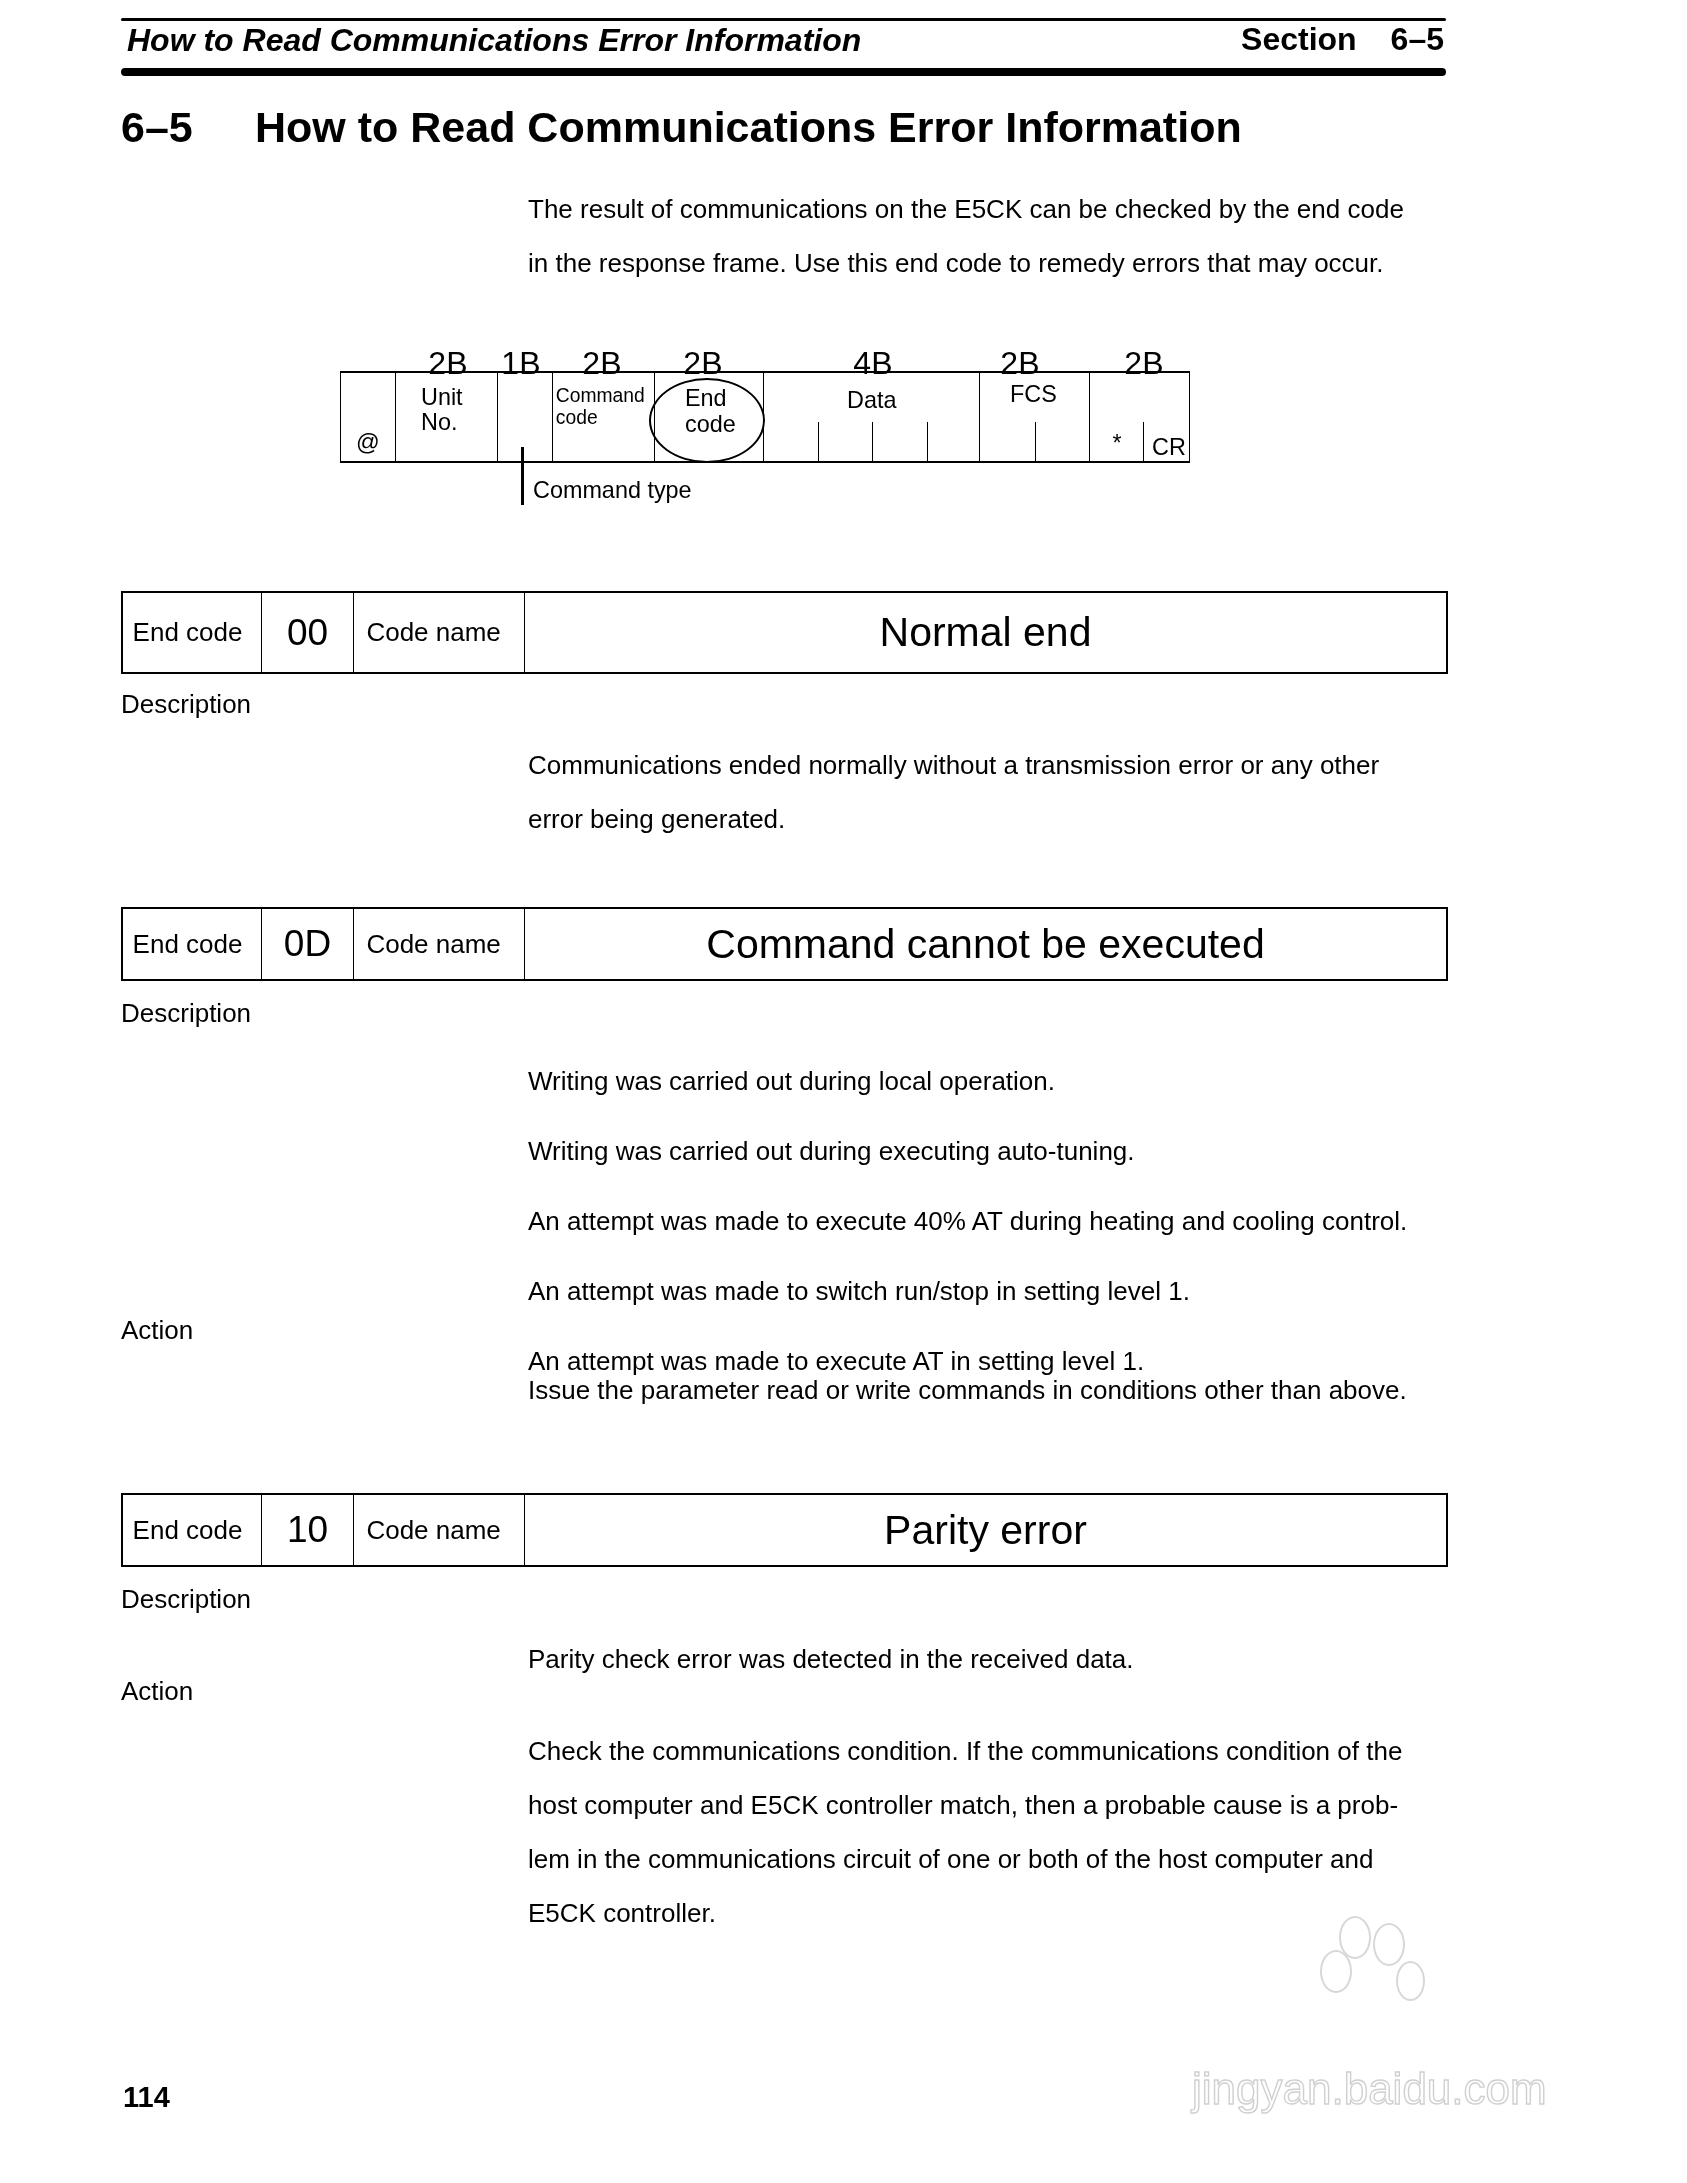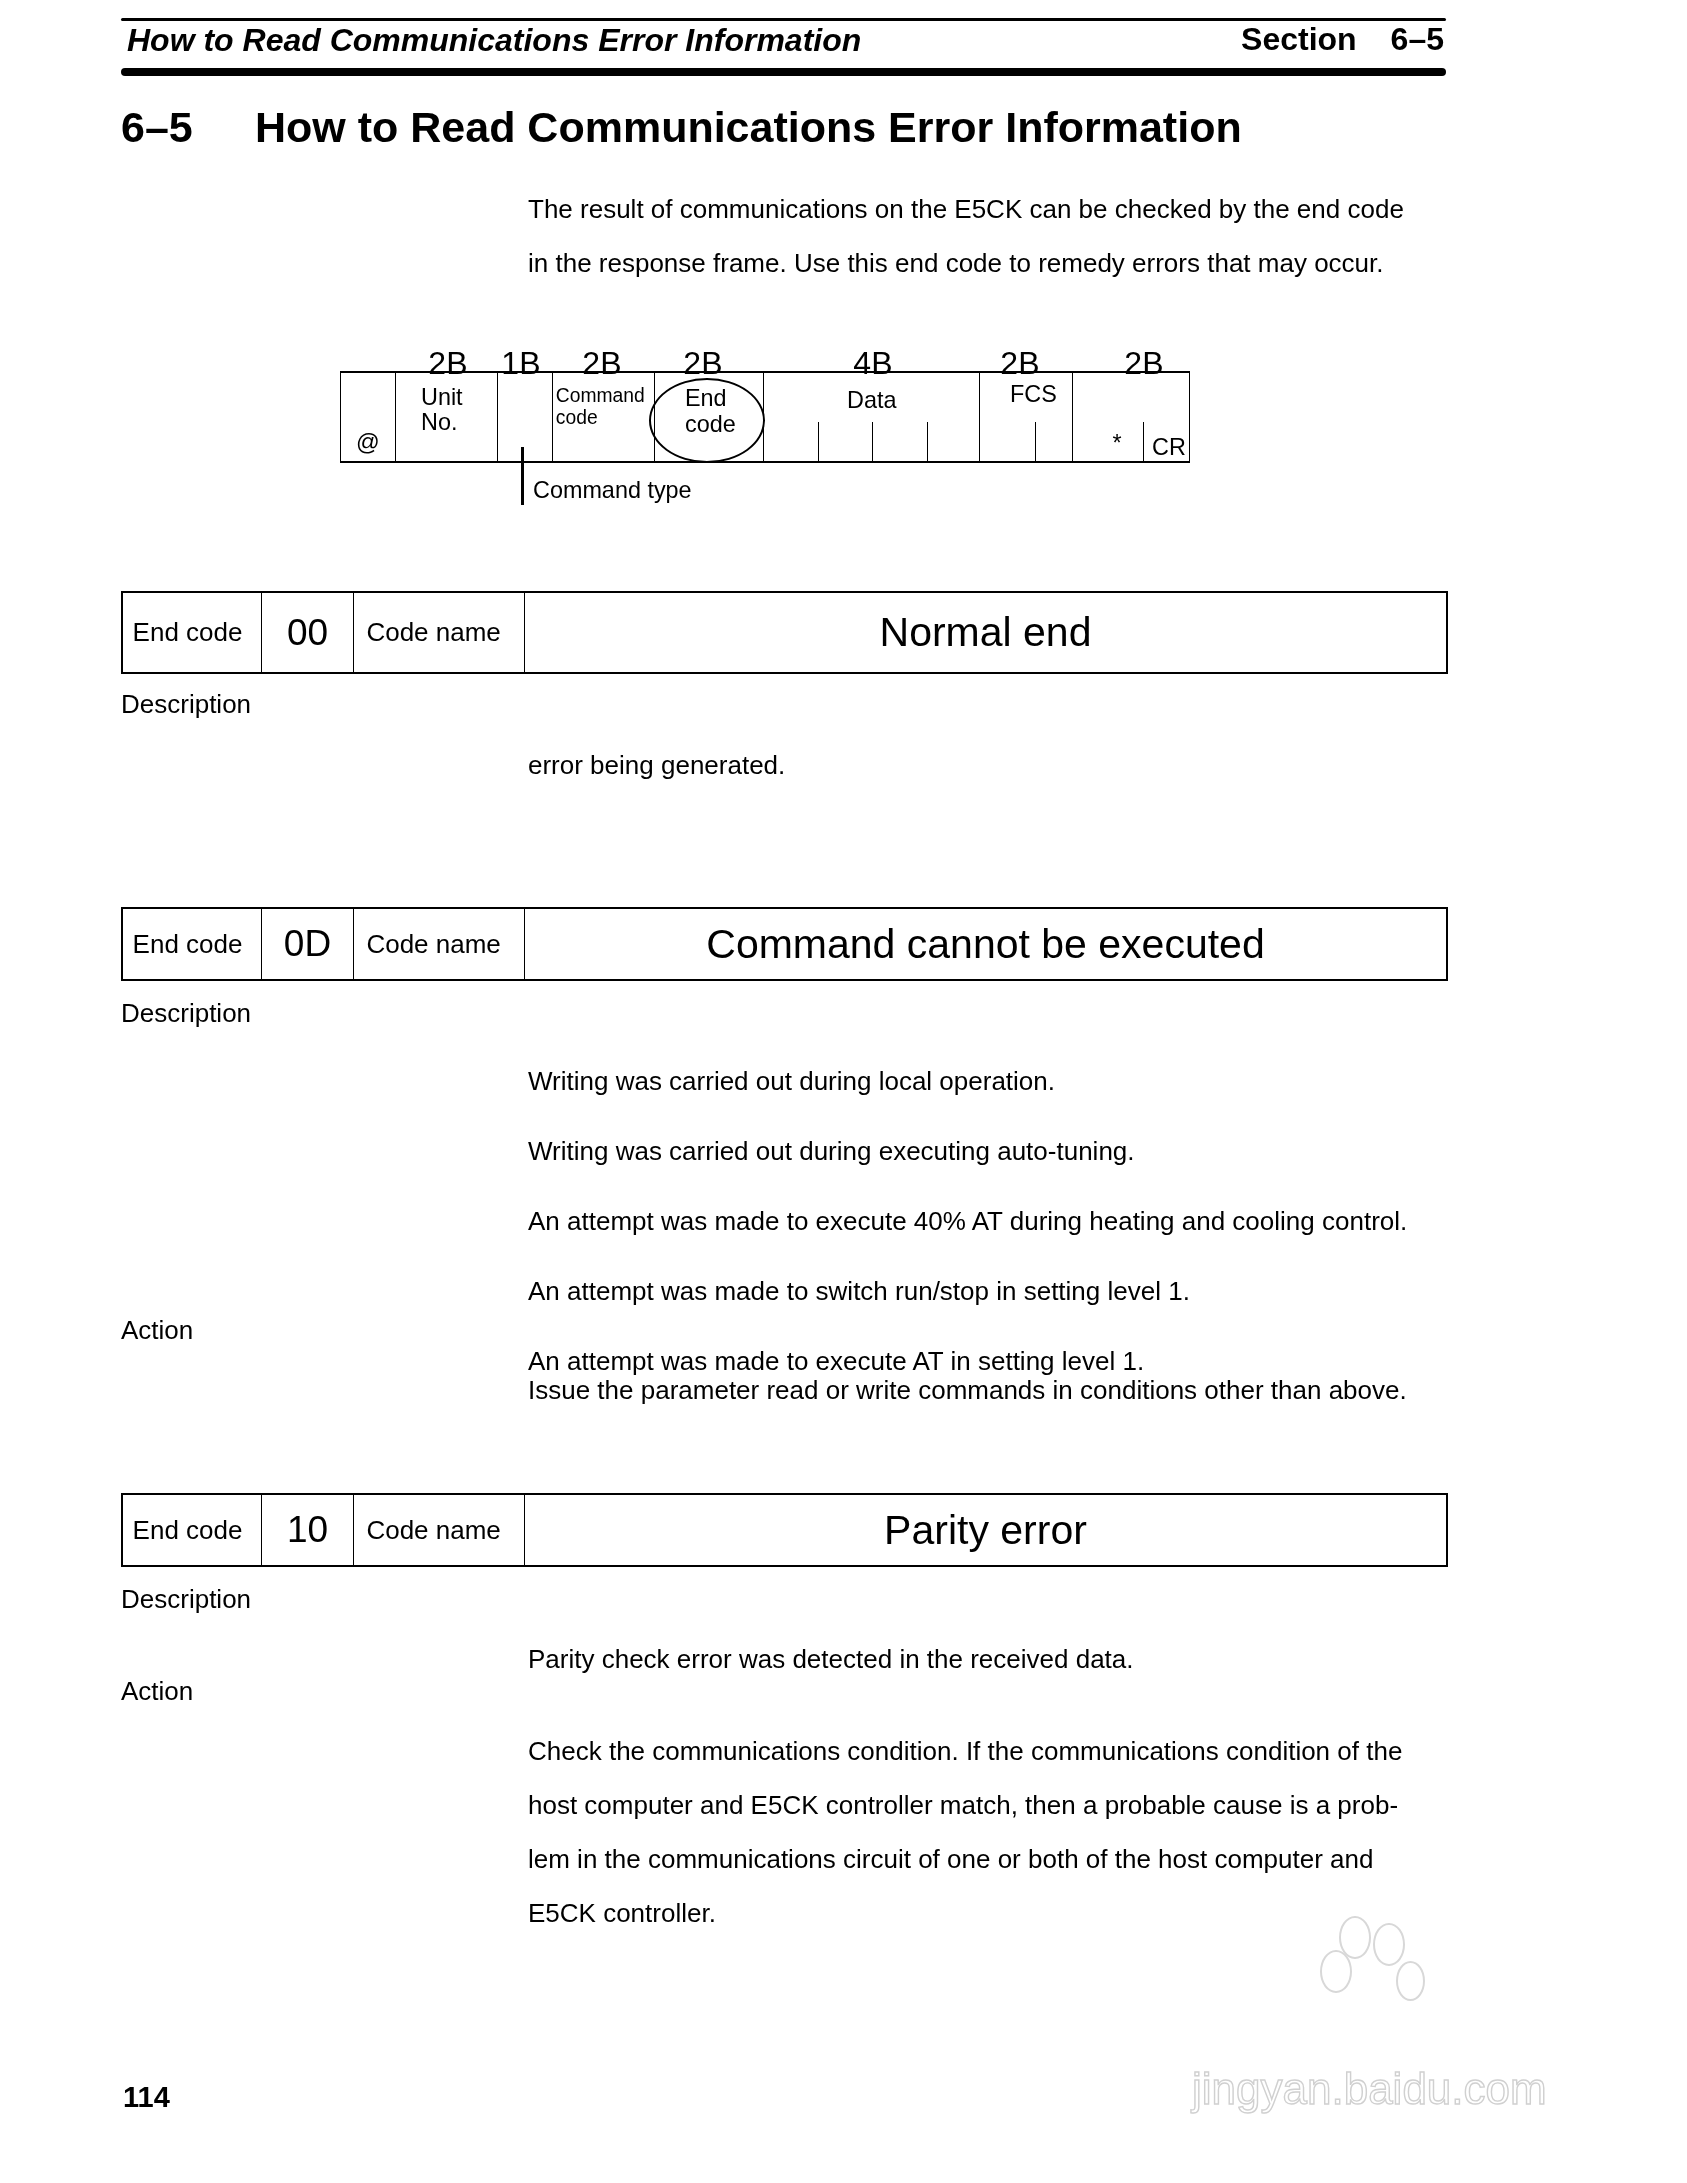--- a/index.html
+++ b/index.html
@@ -95,21 +95,21 @@
         <span style="display:block">End</span>
         <span style="display:block">code</span>
       </span>
     </div>
     <div class="fcell" style="left:423px;width:216px;">
       <span class="abs" style="left:83px;top:13.8px;">Data</span>
       <div class="sub-tick" style="left:54px;"></div>
       <div class="sub-tick" style="left:108px;"></div>
       <div class="sub-tick" style="left:163px;"></div>
     </div>
-    <div class="fcell" style="left:640px;width:92px;padding-left:19px;">
+    <div class="fcell" style="left:640px;width:109px;padding-left:19px;">
       <span class="abs" style="left:29px;top:8.3px;">FCS</span>
       <div class="sub-tick" style="left:54px;"></div>
     </div>
     <div class="fcell" style="left:748px;width:101px;">
       <span class="abs" style="left:23.4px;bottom:4.1px;">*</span>
       <div class="sub-tick" style="left:54px;"></div>
       <span class="abs" style="left:63px;bottom:0px;">CR</span>
     </div>
   </div>
   <div class="end-oval" style="left:309px;top:33px;width:116px;height:85px;"></div>
@@ -118,20 +118,21 @@
 </div>
 
 <div class="code-table" style="top:591px;height:83px;">
   <div class="c c-label">End code</div>
   <div class="c c-code">00</div>
   <div class="c c-name-label">Code name</div>
   <div class="c c-name">Normal end</div>
 </div>
 <div class="label-bold" style="top:689px;">Description</div>
 <div class="para" style="top:731px;">
+  <p>Communications ended normally without a transmission error or any other</p>
   <p>error being generated.</p>
 </div>
 
 <div class="code-table" style="top:907px;height:74px;">
   <div class="c c-label">End code</div>
   <div class="c c-code">0D</div>
   <div class="c c-name-label">Code name</div>
   <div class="c c-name">Command cannot be executed</div>
 </div>
 <div class="label-bold" style="top:998px;">Description</div>

